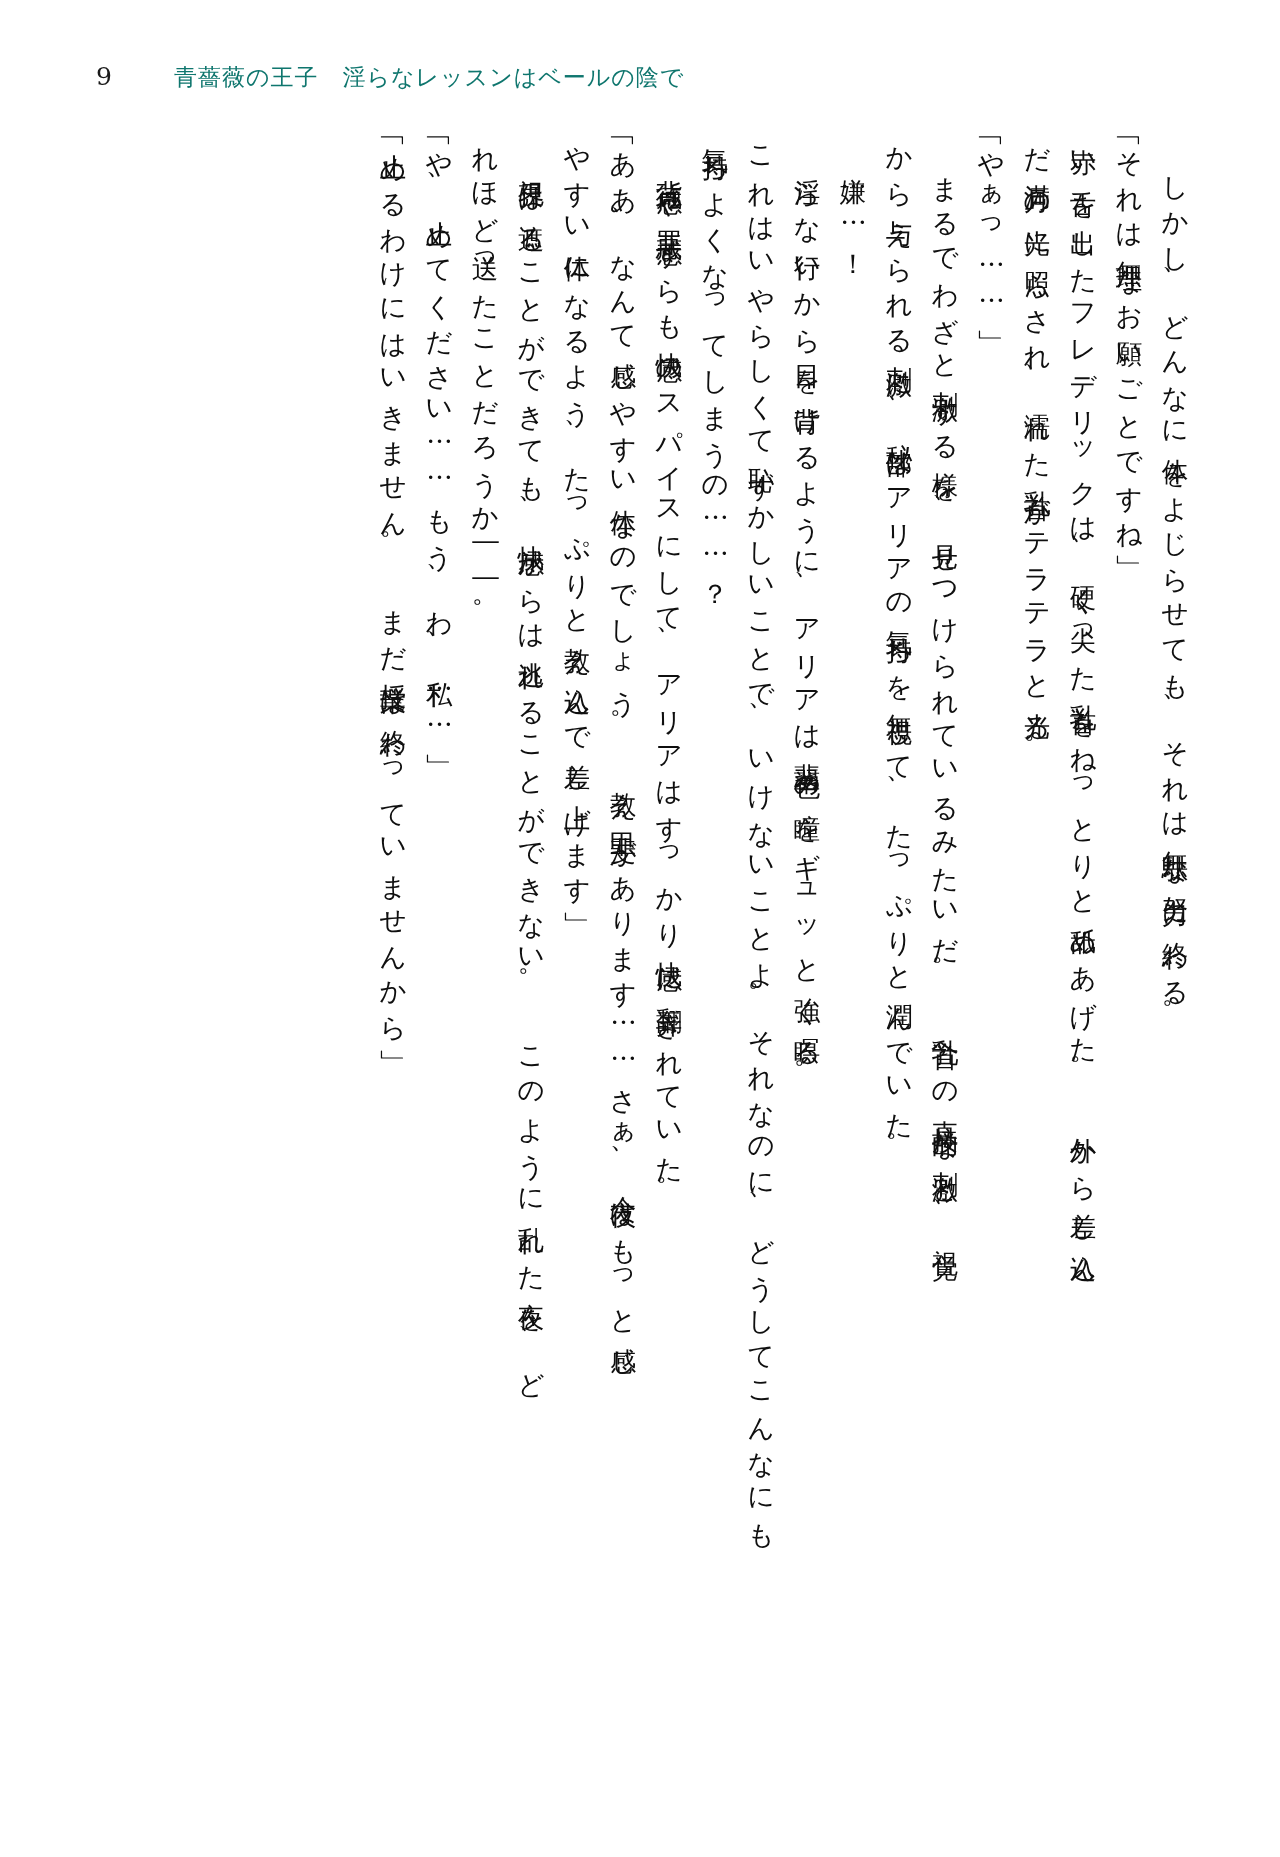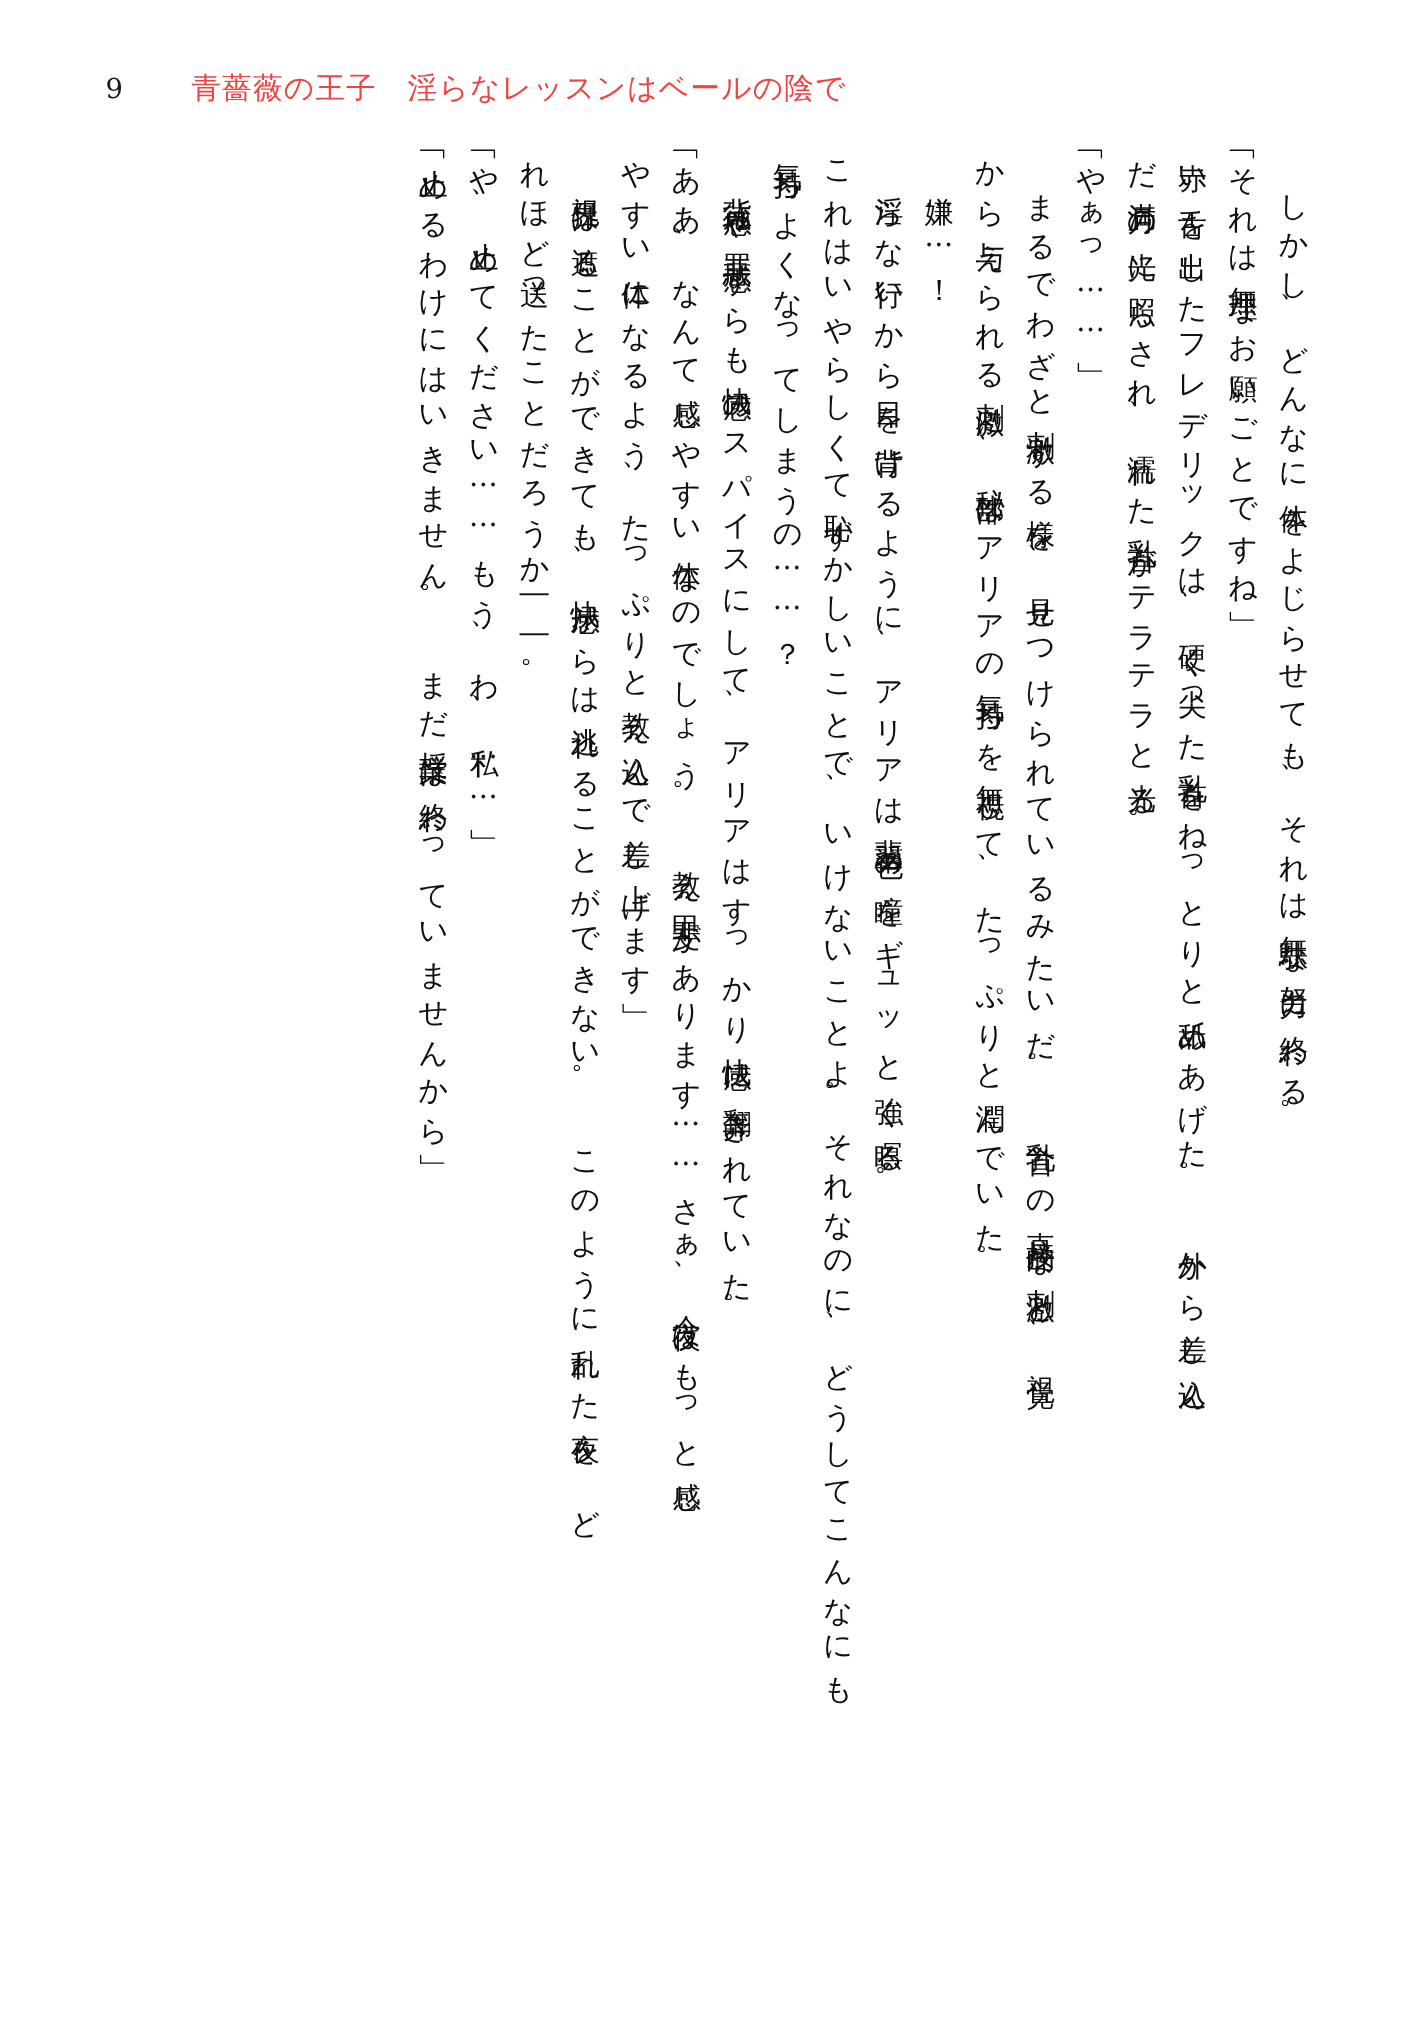--- a/index.html
+++ b/index.html
@@ -36,22 +36,22 @@
     align-items: baseline;
     gap: 62px;
   }
   .folio {
     font-size: 25px;
     letter-spacing: 0;
     color: #1a1a1a;
     font-family: "DejaVu Serif", "Liberation Serif", serif;
   }
   .running-title {
-    font-size: 27px;
-    color: #ef4444;
+    font-size: 23px;
+    color: #0f766e;
     letter-spacing: 1px;
     font-family: "DejaVu Serif", "Liberation Serif", serif;
     white-space: pre;
   }
 
   
   .body-area {
     position: absolute;
     top: 128px;
     right: 92px;

